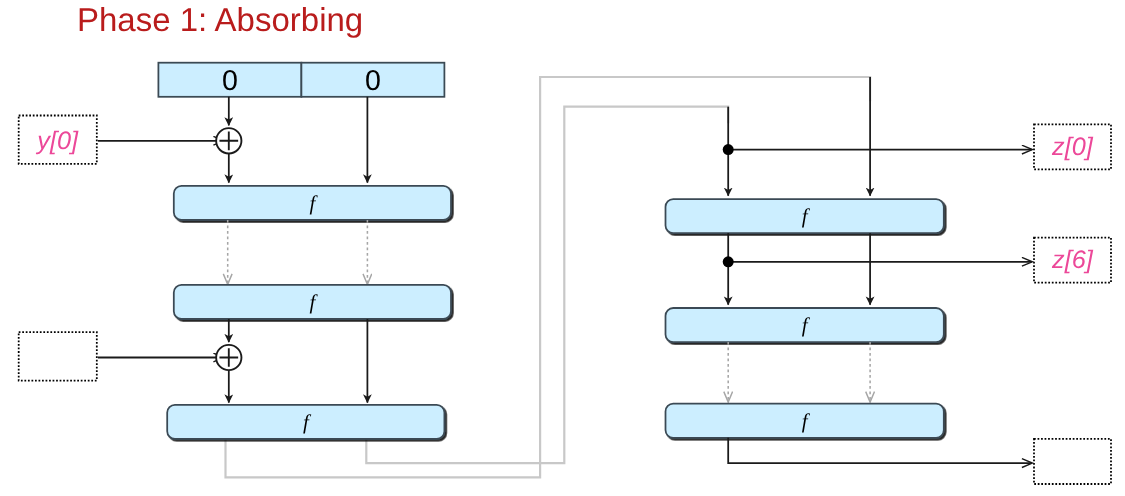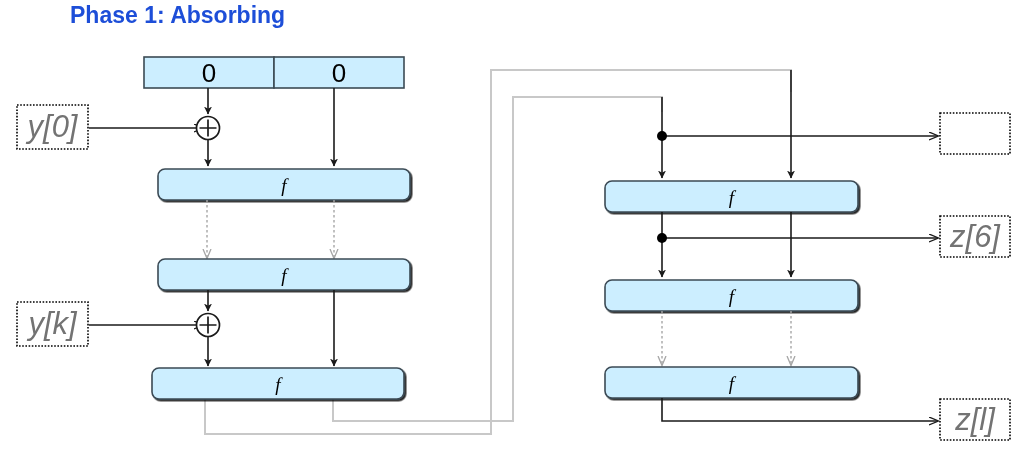--- a/index.html
+++ b/index.html
@@ -25,23 +25,23 @@
     position: absolute;
     left: 0;
     top: 0;
     width: 1023px;
     height: 451px;
     display: block;
   }
   .phase-title {
     position: absolute;
     font-family: "Liberation Sans", sans-serif;
-    font-size: 23px;
-    font-weight: 700;
-    color: #1d4ed8;
+    font-size: 30px;
+    font-weight: 400;
+    color: #b91c1c;
     white-space: nowrap;
     letter-spacing: 0px;
   }
   #phase1-title { left: 70px; top: 2px; }
   #phase2-title { left: 577px; top: 2px; }
 
   .state-label {
     position: absolute;
     font-family: "Liberation Sans", sans-serif;
     font-size: 26px;
@@ -55,22 +55,22 @@
     font-style: italic;
     font-size: 19px;
     color: #000000;
     text-align: center;
     white-space: nowrap;
   }
   .io-label {
     position: absolute;
     font-family: "Liberation Sans", sans-serif;
     font-style: italic;
-    font-size: 31px;
-    color: #737373;
+    font-size: 23px;
+    color: #ec4899;
     text-align: right;
     white-space: nowrap;
     display: flex;
     align-items: center;
     justify-content: center;
   }
 </style>
 </head>
 <body>
 
@@ -178,18 +178,17 @@
 
   <div class="f-label" style="left:158px; top:175px; width:252px;">f</div>
   <div class="f-label" style="left:158px; top:265px; width:252px;">f</div>
   <div class="f-label" style="left:152px; top:374px; width:252px;">f</div>
 
   <div class="f-label" style="left:605px; top:187px; width:253px;">f</div>
   <div class="f-label" style="left:605px; top:286px; width:253px;">f</div>
   <div class="f-label" style="left:605px; top:373px; width:253px;">f</div>
 
   <div class="io-label" style="left:17px; top:105px; width:71px; height:44px;">y[0]</div>
-  <div class="io-label" style="left:17px; top:302px; width:71px; height:44px;">y[k]</div>
 
+  <div class="io-label" style="left:940px; top:113px; width:70px; height:41px;">z[0]</div>
   <div class="io-label" style="left:940px; top:216px; width:70px; height:41px;">z[6]</div>
-  <div class="io-label" style="left:940px; top:399px; width:70px; height:41px;">z[l]</div>
 
 </div>
 
 </body></html>

